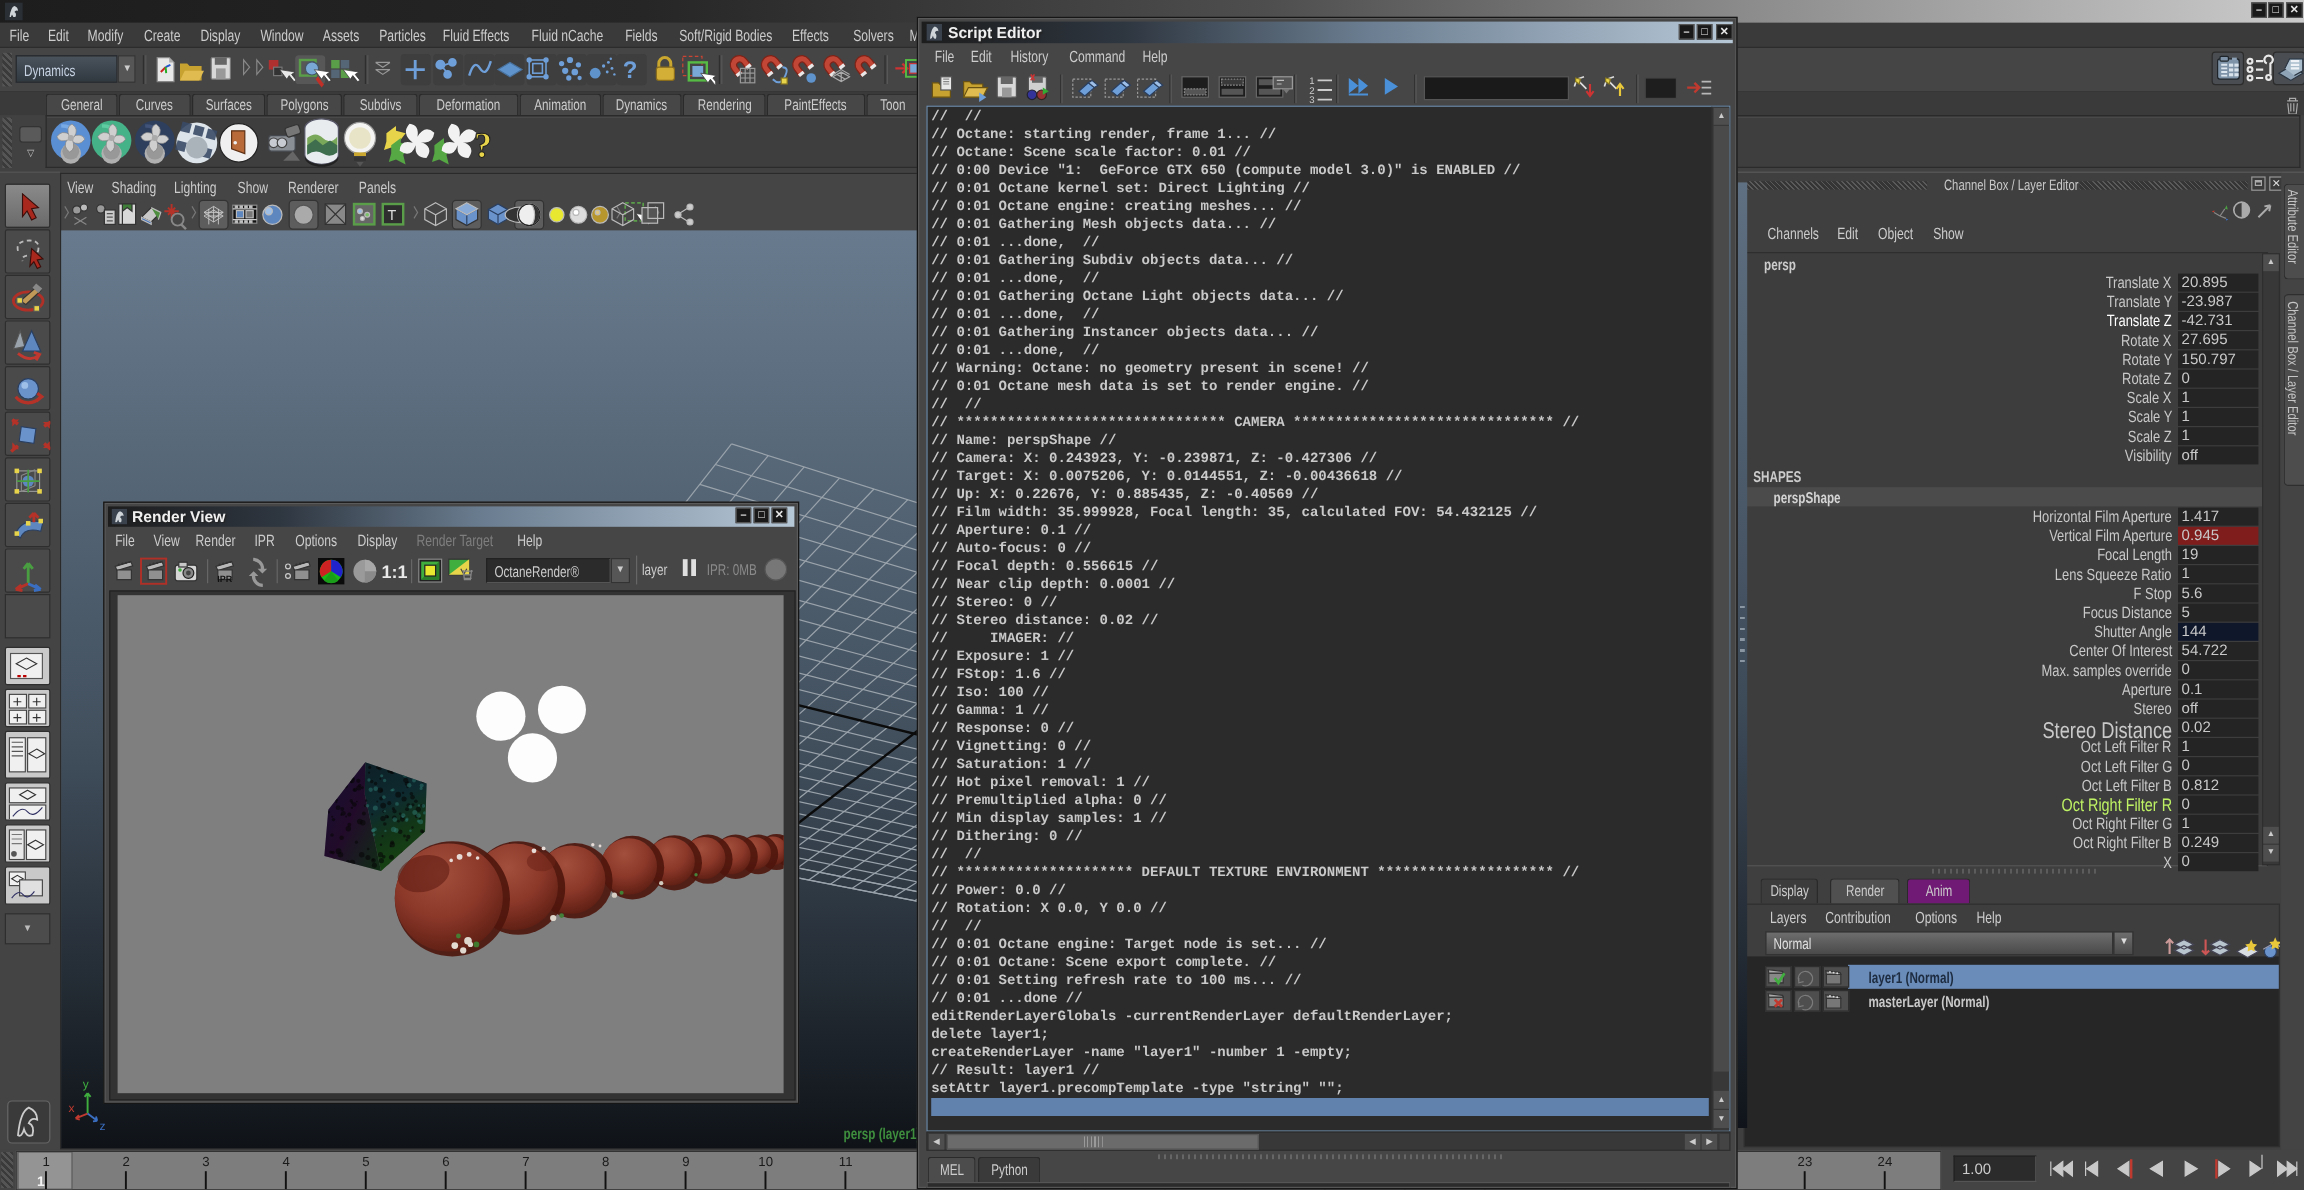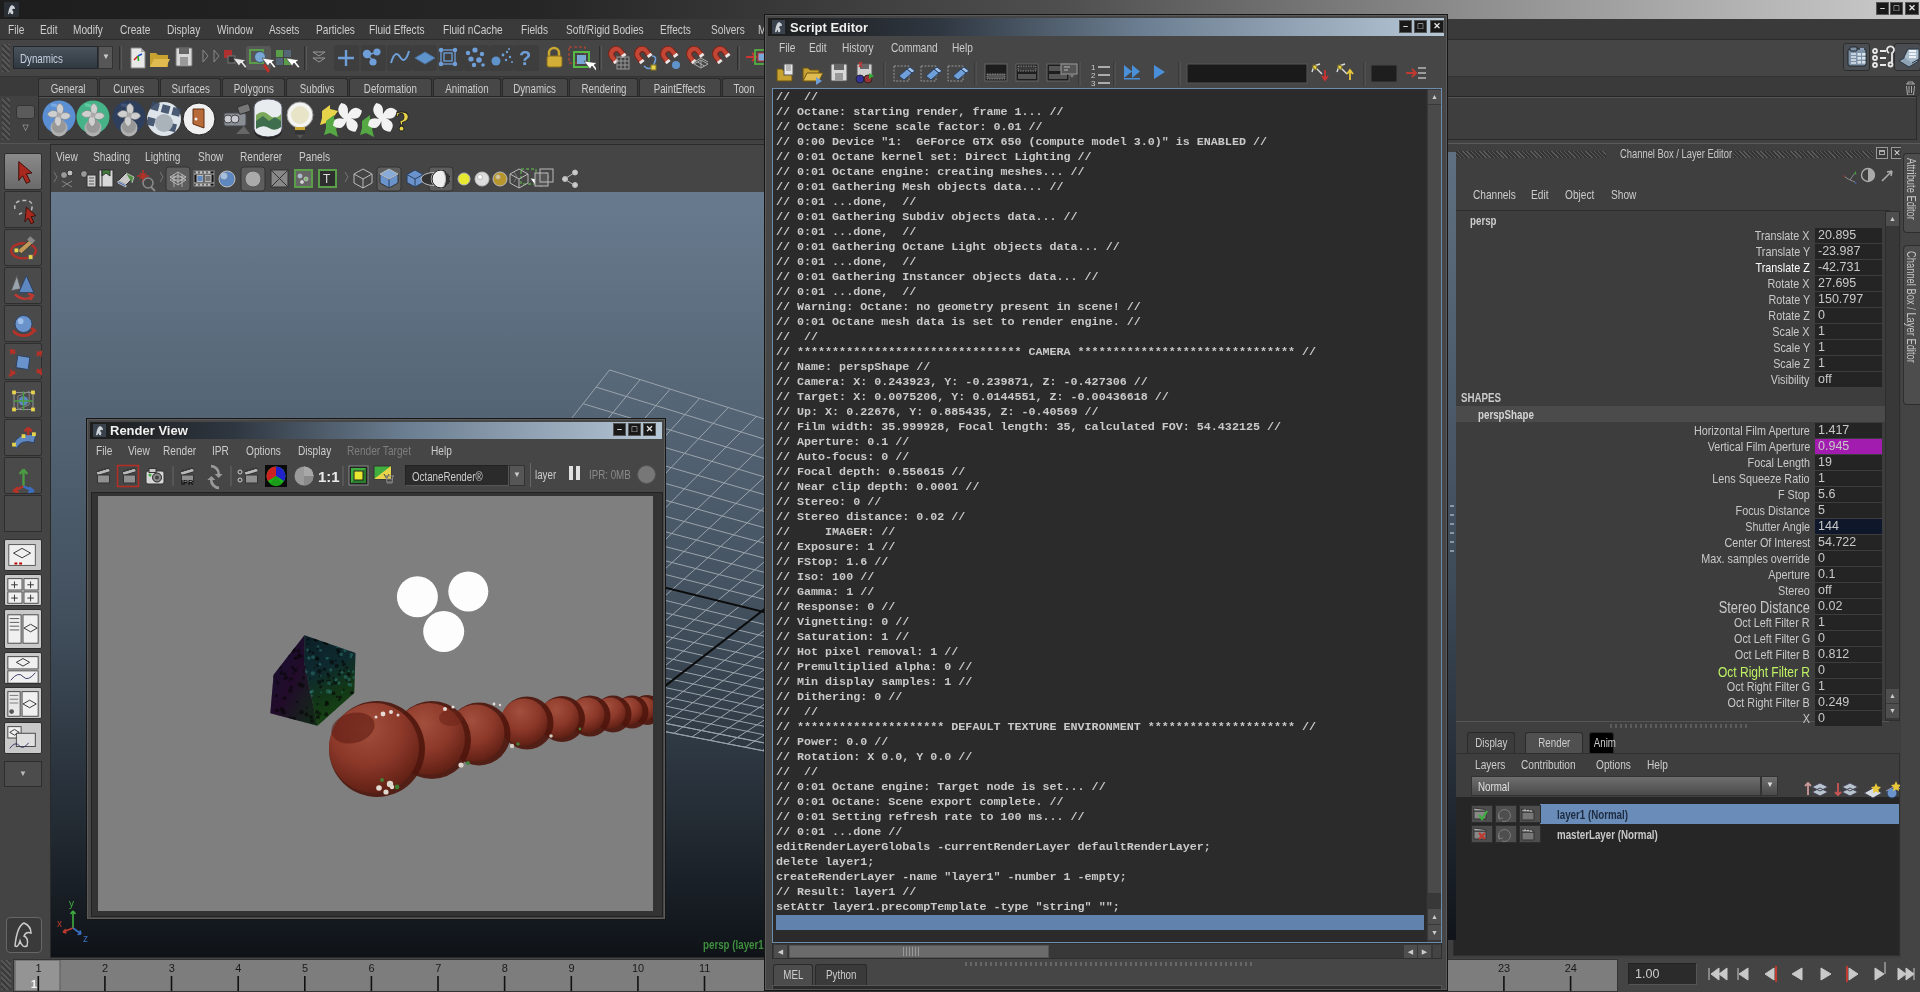--- a/index.html
+++ b/index.html
@@ -788,21 +788,21 @@
       <span class="a" style="left:3px;top:0px;color:#c9c9c9;font-size:12.5px;line-height:15px">off</span>
     </div>
     <span class="a" style="left:13px;top:246px;color:#ccc;font-size:13px;font-weight:bold"><span class="c">SHAPES</span></span>
     <div class="a" style="left:6px;top:262px;width:435px;height:16px;background:#4b4b4b"></div>
     <span class="a" style="left:30px;top:263px;color:#d4d4d4;font-size:13px;font-weight:bold"><span class="c">perspShape</span></span>
     <span class="a" style="right:91px;top:279px;color:#c9c9c9;font-size:13.5px"><span class="cr" style="transform:scaleX(.8)">Horizontal Film Aperture</span></span>
     <div class="a" style="left:367px;top:279px;width:67px;height:15px;background:#242424">
       <span class="a" style="left:3px;top:0px;color:#c9c9c9;font-size:12.5px;line-height:15px">1.417</span>
     </div>
     <span class="a" style="right:91px;top:295px;color:#c9c9c9;font-size:13.5px"><span class="cr" style="transform:scaleX(.8)">Vertical Film Aperture</span></span>
-    <div class="a" style="left:367px;top:295px;width:67px;height:15px;background:#a21caf">
+    <div class="a" style="left:367px;top:295px;width:67px;height:15px;background:#7f1d1d">
       <span class="a" style="left:3px;top:0px;color:#c9c9c9;font-size:12.5px;line-height:15px">0.945</span>
     </div>
     <span class="a" style="right:91px;top:311px;color:#c9c9c9;font-size:13.5px"><span class="cr" style="transform:scaleX(.8)">Focal Length</span></span>
     <div class="a" style="left:367px;top:311px;width:67px;height:15px;background:#242424">
       <span class="a" style="left:3px;top:0px;color:#c9c9c9;font-size:12.5px;line-height:15px">19</span>
     </div>
     <span class="a" style="right:91px;top:327px;color:#c9c9c9;font-size:13.5px"><span class="cr" style="transform:scaleX(.8)">Lens Squeeze Ratio</span></span>
     <div class="a" style="left:367px;top:327px;width:67px;height:15px;background:#242424">
       <span class="a" style="left:3px;top:0px;color:#c9c9c9;font-size:12.5px;line-height:15px">1</span>
     </div>
@@ -827,21 +827,21 @@
       <span class="a" style="left:3px;top:0px;color:#c9c9c9;font-size:12.5px;line-height:15px">0</span>
     </div>
     <span class="a" style="right:91px;top:423px;color:#c9c9c9;font-size:13.5px"><span class="cr" style="transform:scaleX(.8)">Aperture</span></span>
     <div class="a" style="left:367px;top:423px;width:67px;height:15px;background:#242424">
       <span class="a" style="left:3px;top:0px;color:#c9c9c9;font-size:12.5px;line-height:15px">0.1</span>
     </div>
     <span class="a" style="right:91px;top:439px;color:#c9c9c9;font-size:13.5px"><span class="cr" style="transform:scaleX(.8)">Stereo</span></span>
     <div class="a" style="left:367px;top:439px;width:67px;height:15px;background:#242424">
       <span class="a" style="left:3px;top:0px;color:#c9c9c9;font-size:12.5px;line-height:15px">off</span>
     </div>
-    <span class="a" style="right:91px;top:455px;color:#c9c9c9;font-size:16px"><span class="cr" style="transform:scaleX(.8)">Stereo Distance</span></span>
+    <span class="a" style="right:91px;top:455px;color:#c9c9c9;font-size:19px"><span class="cr" style="transform:scaleX(.8)">Stereo Distance</span></span>
     <div class="a" style="left:367px;top:455px;width:67px;height:15px;background:#242424">
       <span class="a" style="left:3px;top:0px;color:#c9c9c9;font-size:12.5px;line-height:15px">0.02</span>
     </div>
     <span class="a" style="right:91px;top:471px;color:#c9c9c9;font-size:13.5px"><span class="cr" style="transform:scaleX(.8)">Oct Left Filter R</span></span>
     <div class="a" style="left:367px;top:471px;width:67px;height:15px;background:#242424">
       <span class="a" style="left:3px;top:0px;color:#c9c9c9;font-size:12.5px;line-height:15px">1</span>
     </div>
     <span class="a" style="right:91px;top:487px;color:#c9c9c9;font-size:13.5px"><span class="cr" style="transform:scaleX(.8)">Oct Left Filter G</span></span>
     <div class="a" style="left:367px;top:487px;width:67px;height:15px;background:#242424">
       <span class="a" style="left:3px;top:0px;color:#c9c9c9;font-size:12.5px;line-height:15px">0</span>
@@ -867,21 +867,21 @@
       <span class="a" style="left:3px;top:0px;color:#c9c9c9;font-size:12.5px;line-height:15px">0</span>
     </div>
     <div class="a" style="left:437px;top:67px;width:15px;height:510px;background:#383838;border:1px solid #2e2e2e">
       <div class="a" style="left:0;top:0;width:13px;height:14px;background:#4e4e4e;color:#ccc;font-size:7px;text-align:center;line-height:14px">▲</div>
       <div class="a" style="left:0;top:477px;width:13px;height:14px;background:#4e4e4e;color:#ccc;font-size:7px;text-align:center;line-height:14px">▲</div>
       <div class="a" style="left:0;top:492px;width:13px;height:14px;background:#4e4e4e;color:#ccc;font-size:7px;text-align:center;line-height:14px">▼</div>
     </div>
     <div class="a" style="left:162px;top:580px;width:140px;height:4px;background:repeating-linear-gradient(90deg,#5c5c5c 0 2px,transparent 2px 5px)"></div>
     <div class="a" style="left:19px;top:588px;width:48px;height:21px;background:#3c3c3c;border:1px solid #2a2a2a;border-bottom:none;border-radius:3px 3px 0 0;text-align:center"><span class="t cc" style="line-height:20px">Display</span></div>
     <div class="a" style="left:77px;top:588px;width:58px;height:21px;background:#505050;border:1px solid #2a2a2a;border-bottom:none;border-radius:3px 3px 0 0;text-align:center"><span class="t cc" style="line-height:20px">Render</span></div>
-    <div class="a" style="left:141px;top:588px;width:25px;height:21px;background:#000000;border:1px solid #2a2a2a;border-bottom:none;border-radius:3px 3px 0 0;"><span class="t cc" style="line-height:20px">Anim</span></div>
+    <div class="a" style="left:141px;top:588px;width:53px;height:21px;background:#701a75;border:1px solid #2a2a2a;border-bottom:none;border-radius:3px 3px 0 0;text-align:center"><span class="t cc" style="line-height:20px">Anim</span></div>
     <div class="a" style="left:5px;top:609px;width:447px;height:203px;background:#3e3e3e;border:1px solid #2f2f2f"></div>
     <div class="a" style="left:6px;top:653px;width:445px;height:158px;background:#262626"></div>
     <span class="mi" style="left:27px;top:613px"><span class="c">Layers</span></span>
     <span class="mi" style="left:73px;top:613px"><span class="c">Contribution</span></span>
     <span class="mi" style="left:148px;top:613px"><span class="c">Options</span></span>
     <span class="mi" style="left:199px;top:613px"><span class="c">Help</span></span>
     <div class="a" style="left:23px;top:632px;width:290px;height:20px;background:linear-gradient(#6e6e6e,#4a4a4a);border:1px solid #333">
       <span class="a" style="left:6px;top:2px;color:#e0e0e0;font-size:13px"><span class="c">Normal</span></span>
     </div>
     <div class="a" style="left:313px;top:632px;width:17px;height:20px;background:linear-gradient(#6e6e6e,#4a4a4a);border:1px solid #333">

